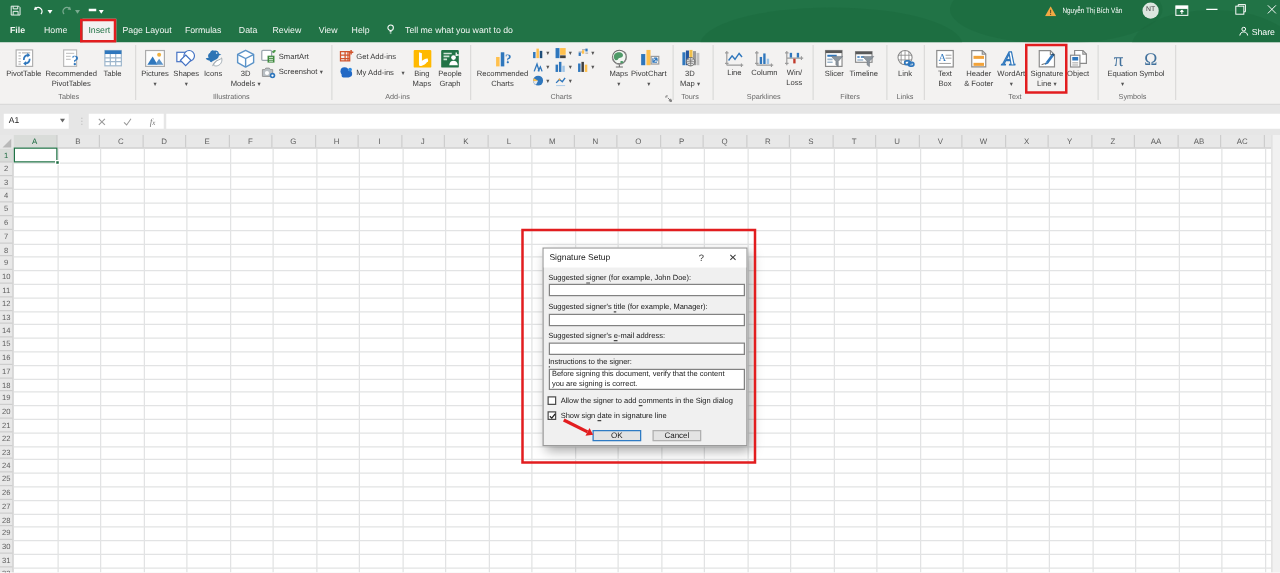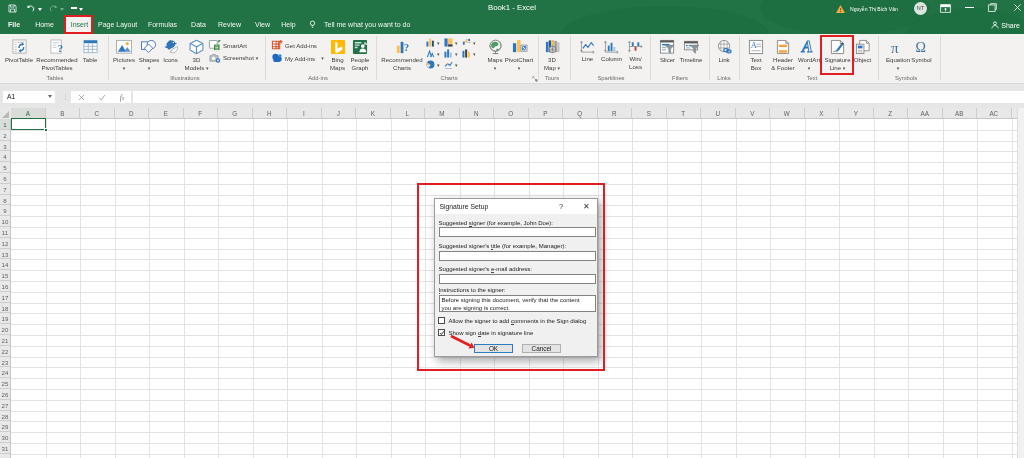--- a/index.html
+++ b/index.html
@@ -83,21 +83,20 @@
         </svg>
     <i class="tri" style="margin:3px 6px 0 2px;"></i>
     <svg width="10" height="9" viewBox="0 0 16 14" style="opacity:.4">
           <path fill="none" stroke="#fff" stroke-width="1.5" d="M12.5 4.5 C10.5 2.8 7.5 2.5 5.5 4.2 C3.2 6.2 3.2 9.3 5.2 11.3"></path>
           <path fill="#fff" d="M9.5 5.5 14.2 6.2 12.8 1.6z"></path>
         </svg>
     <i class="tri" style="margin:3px 7px 0 2px; opacity:.4"></i>
     <span style="display:inline-block; width:6px; height:1.4px; background:#fff; margin-right:2px;"></span>
     <i class="tri" style="margin-top:3px;"></i>
   </div>
-  <div id="doctitle">Book1  -  Excel</div>
   <div id="tright">
     <svg style="position:absolute; left:836px; top:5px;" width="9" height="8" viewBox="0 0 16 14">
           <path fill="#f2a944" d="M8 0 16 14 H0z"></path>
           <path fill="#5b4a22" d="M7.3 5h1.4v4.4H7.3z M7.3 10.6h1.4v1.8H7.3z"></path>
         </svg>
     <span style="position:absolute; left:850px; top:4.5px; font-size:6.2px; color:#fff; white-space:nowrap; display:inline-block; transform:scaleX(.82); transform-origin:0 0;">Nguyễn Thị Bích Vân</span>
     <span style="position:absolute; left:914px; top:2px; width:13px; height:13px; border-radius:50%; background:#dce6df; color:#444; font-size:5.5px; text-align:center; line-height:13px;">NT</span>
     <svg style="position:absolute; left:940px; top:4px;" width="11" height="9" viewBox="0 0 16 13">
           <rect x="1" y="1" width="14" height="11" fill="none" stroke="#fff" stroke-width="1.2"></rect>
           <rect x="1" y="1" width="14" height="3.5" fill="#fff"></rect>

